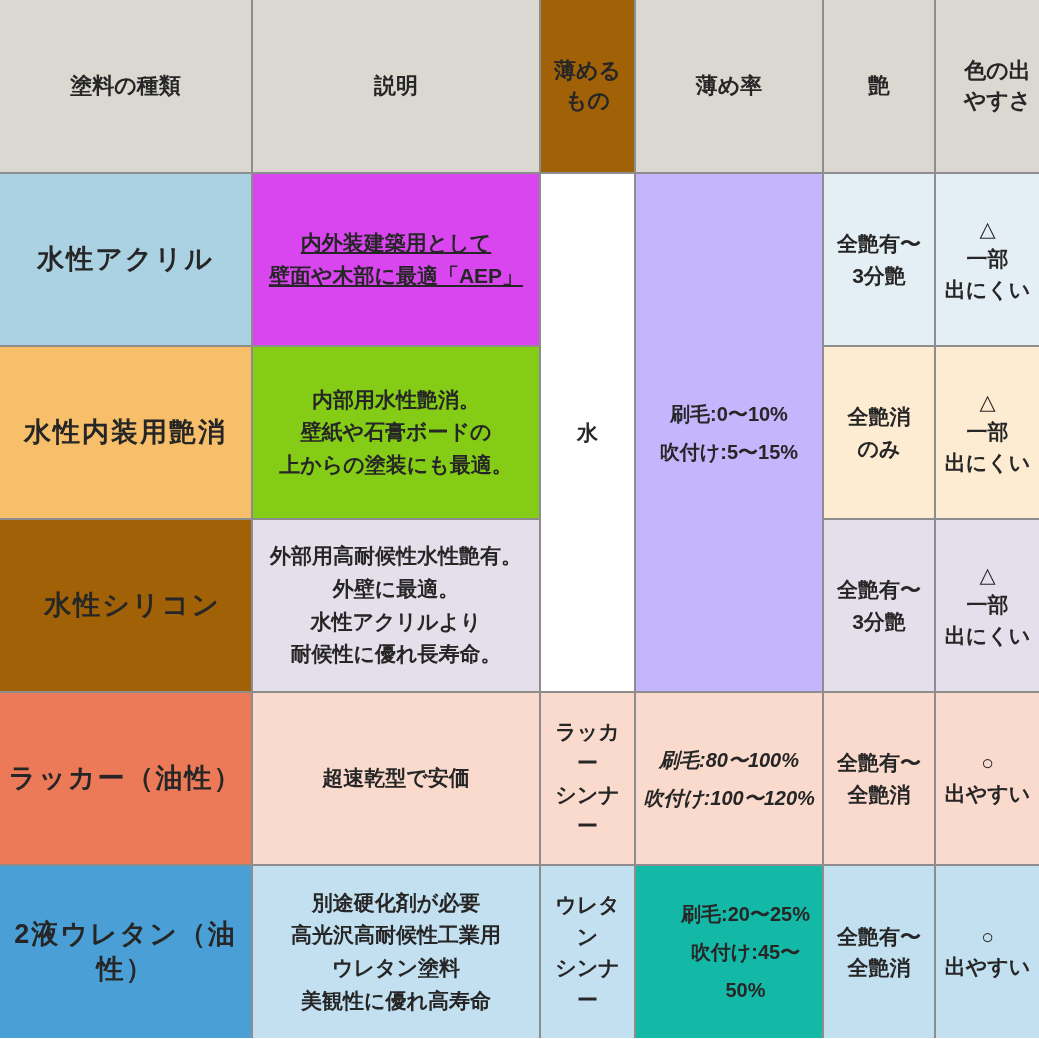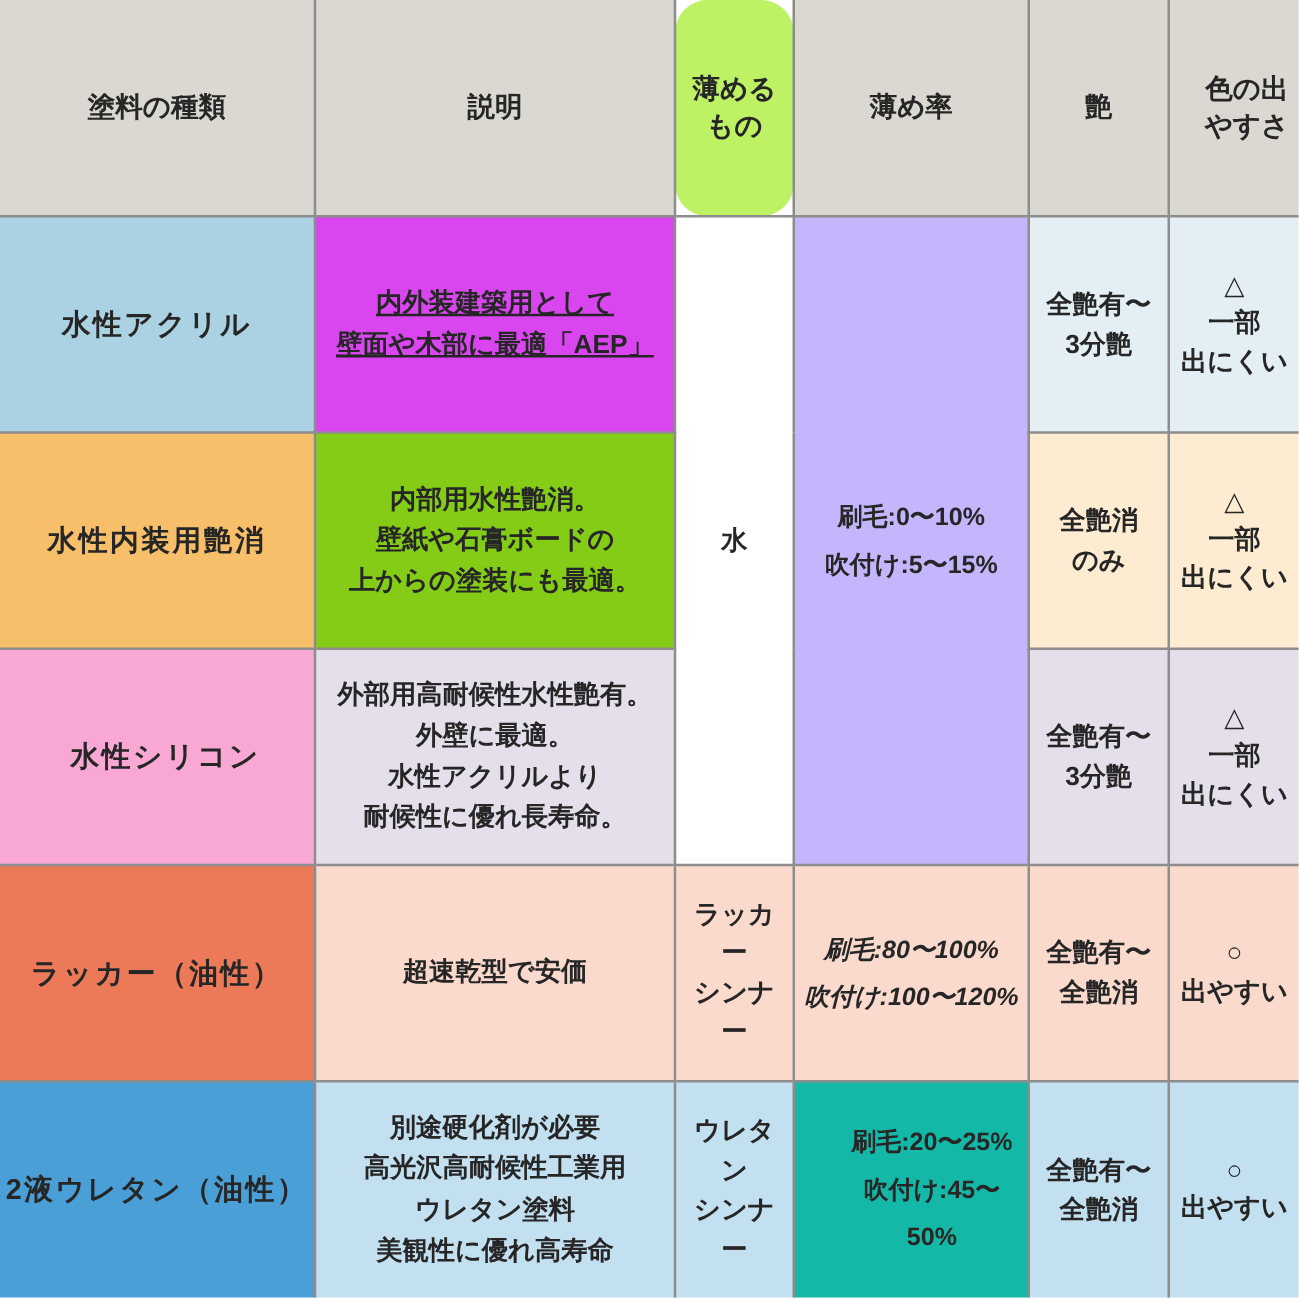--- a/index.html
+++ b/index.html
@@ -7,21 +7,21 @@
        font-family:"Liberation Sans","DejaVu Sans",sans-serif;
        color:#262626;}
   table{border-collapse:collapse;table-layout:fixed;width:1039px;height:789px;}
   td,th{border:2px solid #8d8d8d;text-align:center;vertical-align:middle;
         white-space:pre-line;font-weight:bold;padding:0 4px;box-sizing:border-box;}
   tr:first-child>*{border-top:none;}
   tr>*:first-child{border-left:none;}
   tr>*:last-child{border-right:none;}
   tr:last-child>*{border-bottom:none;}
   th{font-size:22px;line-height:1.35;font-weight:bold;}
-  td.name{font-size:23px;letter-spacing:2px;line-height:1.3;text-align:center;}
+  td.name{font-size:27px;letter-spacing:2px;line-height:1.3;text-align:center;}
   td.desc{font-size:21px;line-height:1.55;}
   td.thinner{font-size:21px;line-height:1.5;}
   td.ratio{font-size:20px;line-height:1.9;}
   td.gloss{font-size:21px;line-height:1.5;}
   td.ease{font-size:21px;line-height:1.45;}
   tr.hdr{height:173px;} tr.r{height:173px;}
 </style>
 </head>
 <body>
 
@@ -31,21 +31,21 @@
       <col style="width:288px">
       <col style="width:95px">
     <col style="width:188px">
       <col style="width:112px">
       <col style="width:104px">
   </colgroup>
   <tbody>
       <tr class="hdr">
     <th style="background-color: rgb(219, 216, 209);">塗料の種類</th>
     <th style="background-color: rgb(219, 216, 209);">説明</th>
-    <th style="background-color: #bef264; border-radius: 26px;">薄める
+    <th style="background-color: #a16207;">薄める
 もの</th>
     <th style="background-color: rgb(219, 216, 209);">薄め率</th>
     <th style="background-color: rgb(219, 216, 209);">艶</th>
     <th style="background-color: rgb(219, 216, 209); padding-left: 24px;">色の出
 やすさ</th>
   </tr>
 
   <tr class="r">
     <td class="name" style="background-color: rgb(171, 210, 226);">水性アクリル</td>
     <td class="desc" style="background-color: #d946ef; text-decoration: underline;">内外装建築用として
@@ -66,21 +66,21 @@
 壁紙や石膏ボードの
 上からの塗装にも最適。</td>
     <td class="gloss" style="background-color: rgb(253, 236, 210);">全艶消
 のみ</td>
     <td class="ease" style="background-color: rgb(253, 236, 210);">△
 一部
 出にくい</td>
   </tr>
 
   <tr class="r">
-    <td class="name" style="background-color: #f9a8d4; padding-left: 18px;">水性シリコン</td>
+    <td class="name" style="background-color: #a16207; padding-left: 18px;">水性シリコン</td>
     <td class="desc" style="background-color: rgb(229, 223, 235);">外部用高耐候性水性艶有。
 外壁に最適。
 水性アクリルより
 耐候性に優れ長寿命。</td>
     <td class="gloss" style="background-color: rgb(229, 223, 235);">全艶有〜
 3分艶</td>
     <td class="ease" style="background-color: rgb(229, 223, 235);">△
 一部
 出にくい</td>
   </tr>

